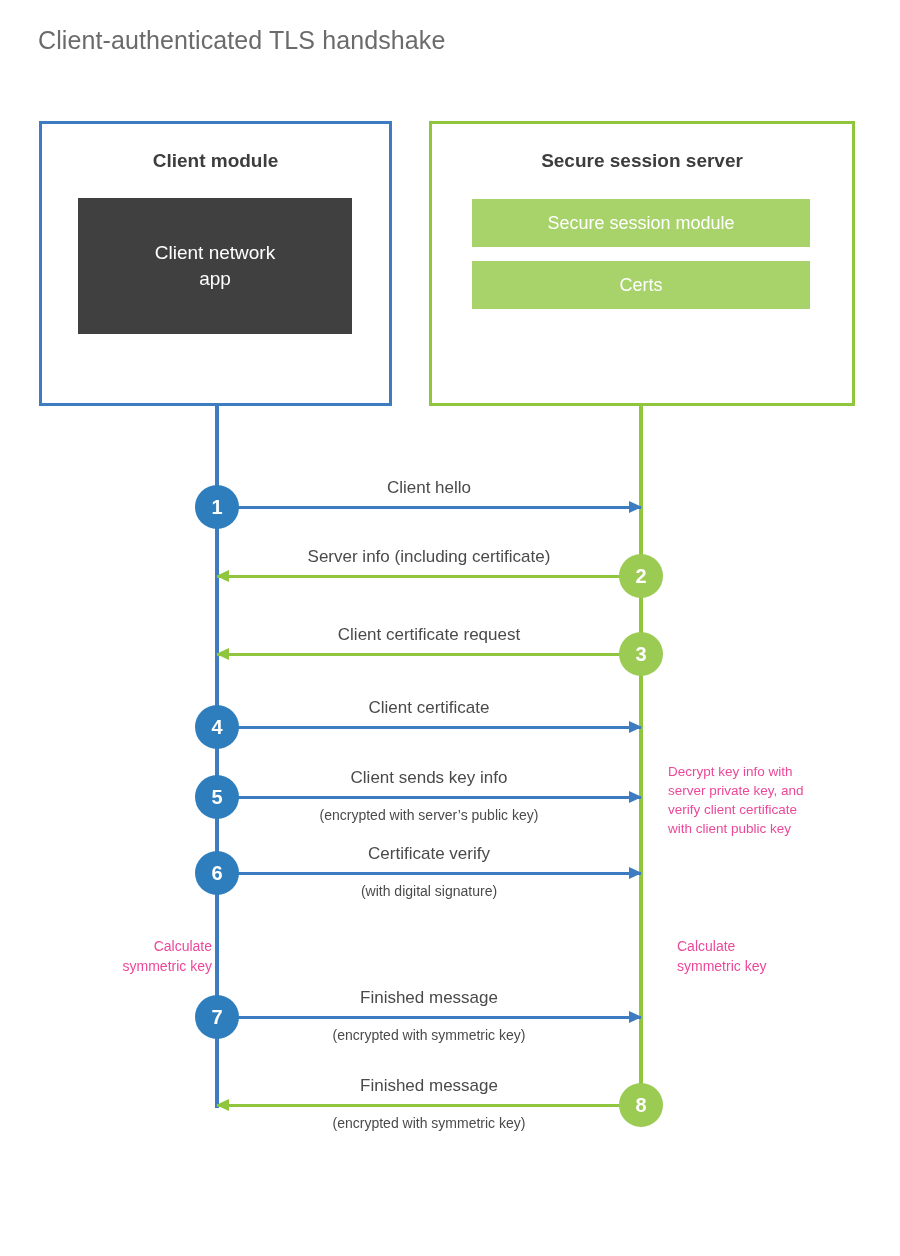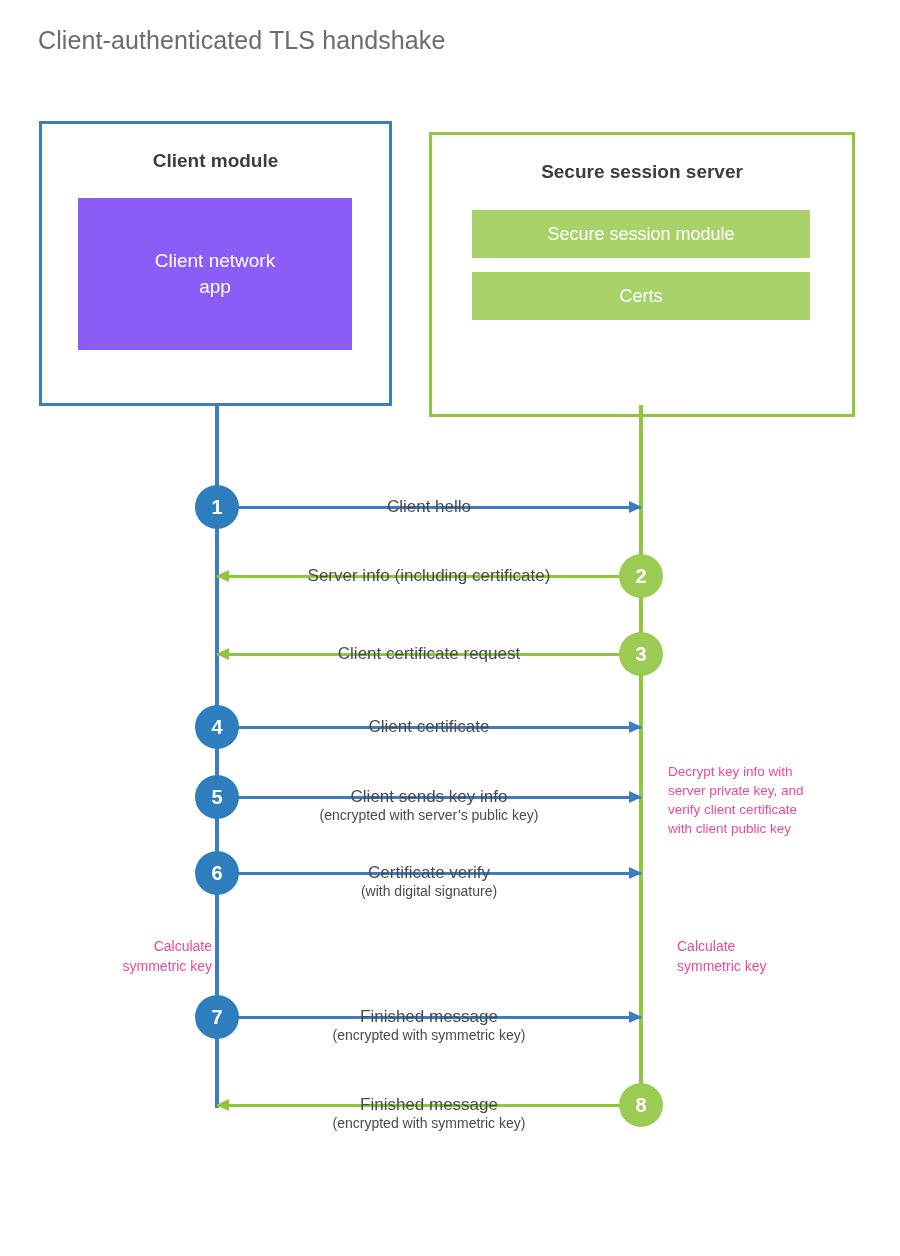--- a/index.html
+++ b/index.html
@@ -15,31 +15,31 @@
   .page-title {
     position: absolute; left: 38px; top: 26px;
     font-size: 25px; font-weight: 400; color: #6b6b6b;
     letter-spacing: 0.1px; white-space: nowrap;
   }
 
   
   .node-box { position: absolute; background: #ffffff; }
   .node-box.client { left: 39px; top: 121px; width: 353px; height: 285px;
                      border: 3px solid #3d7cc0; }
-  .node-box.server { left: 429px; top: 132px; width: 426px; height: 285px;
+  .node-box.server { left: 429px; top: 121px; width: 426px; height: 285px;
                      border: 3px solid #8fc63d; }
 
   .node-title {
     position: absolute; left: 0; right: 0; top: 26px;
     text-align: center; font-size: 19px; font-weight: bold; color: #3d3d3d;
   }
 
   .client-app {
-    position: absolute; left: 36px; top: 74px; width: 274px; height: 152px;
-    background: #8b5cf6; color: #ffffff;
+    position: absolute; left: 36px; top: 74px; width: 274px; height: 136px;
+    background: #404040; color: #ffffff;
     display: flex; align-items: center; justify-content: center; text-align: center;
     font-size: 19px; line-height: 1.35; font-weight: 400;
     padding: 0 14px; white-space: pre-line;
   }
 
   .server-rows { position: absolute; left: 40px; top: 75px; width: 338px; }
   .server-row {
     height: 48px; background: #a8d36a; color: #ffffff;
     display: flex; align-items: center; justify-content: center;
     font-size: 18px; margin-bottom: 14px;
@@ -63,21 +63,21 @@
   .step-circle {
     position: absolute; width: 44px; height: 44px; border-radius: 50%;
     display: flex; align-items: center; justify-content: center;
     color: #ffffff; font-size: 20px; font-weight: bold; z-index: 3;
   }
   .step-circle.blue { background: #2e7ebd; left: 195px; }
   .step-circle.green { background: #9ccb54; left: 619px; }
 
   .msg-label {
     position: absolute; width: 424px; left: 217px; text-align: center;
-    font-size: 17px; color: #4a4a4a; white-space: nowrap; margin-top: 19px;
+    font-size: 17px; color: #4a4a4a; white-space: nowrap;
   }
   .msg-sublabel {
     position: absolute; width: 424px; left: 217px; text-align: center;
     font-size: 14px; color: #4a4a4a; white-space: nowrap;
   }
 
   
   .side-note {
     position: absolute; font-size: 13.5px; line-height: 1.42; color: #ec4899;
     white-space: pre-line;

